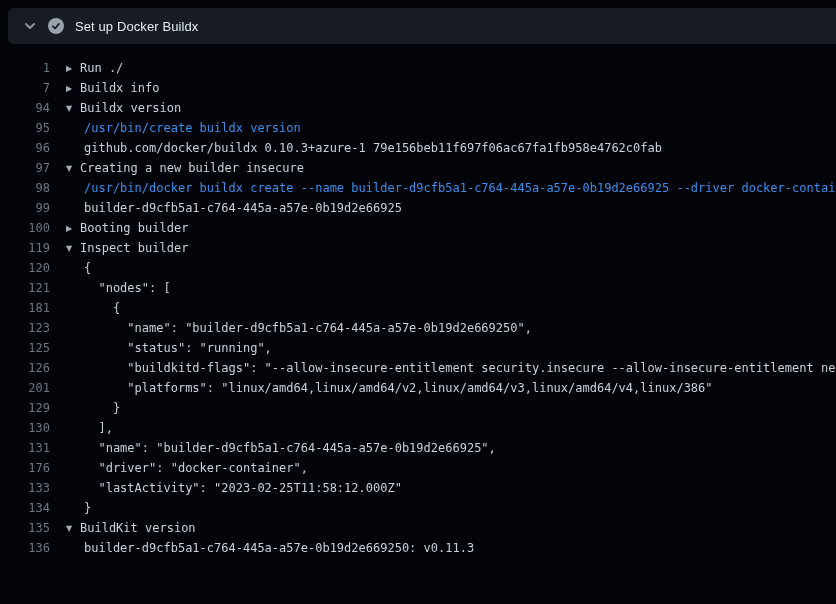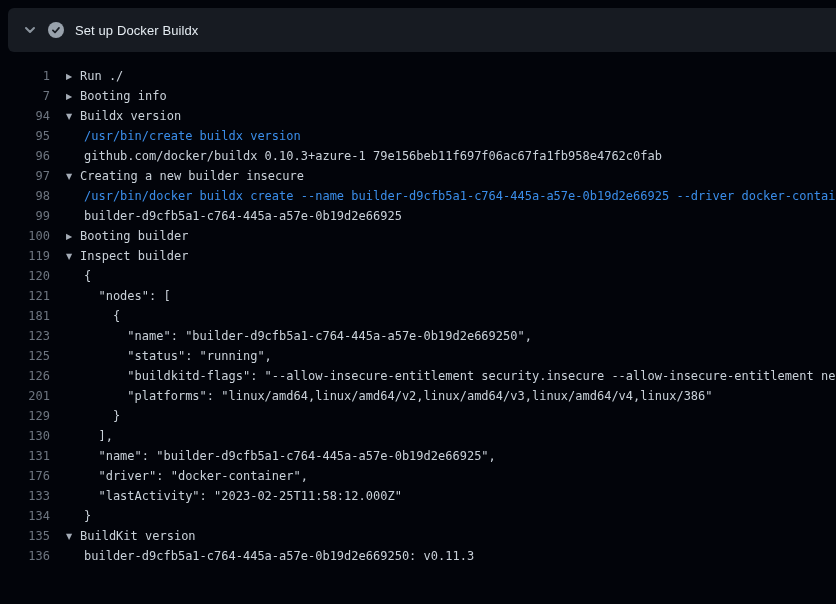--- a/index.html
+++ b/index.html
@@ -7,21 +7,21 @@
     width: 836px; height: 604px;
     background: var(--page-bg, #02040a);
     overflow: hidden;
     font-family: "Liberation Sans", sans-serif;
   }
   .app { width: 836px; height: 604px; position: relative; }
 
   
   .step-header {
     margin: 8px 0 0 8px;
-    height: 44px;
+    height: 36px;
     background: var(--header-bg, #171b22);
     border-radius: 6px 0 0 6px;
     display: flex;
     align-items: center;
     padding-left: 8px;
     cursor: pointer;
   }
   .hdr-icon { width: 16px; height: 16px; display: inline-flex; align-items: center; justify-content: center; }
   .chev { margin: 0 10px 0 6px; }
   .step-title {
@@ -87,21 +87,21 @@
     <span class="step-title">Set up Docker Buildx</span>
   </div>
 
   <div class="log" id="log">
       <div class="row group">
       <span class="num">1</span>
       <span class="content"><span class="caret">▶</span><span class="text">Run ./</span></span>
     </div>
       <div class="row group">
       <span class="num">7</span>
-      <span class="content"><span class="caret">▶</span><span class="text">Booting info</span></span>
+      <span class="content"><span class="caret">▶</span><span class="text">Buildx info</span></span>
     </div>
       <div class="row group">
       <span class="num">94</span>
       <span class="content"><span class="caret">▼</span><span class="text">Buildx version</span></span>
     </div>
       <div class="row command child">
       <span class="num">95</span>
       <span class="content"><span class="text">/usr/bin/create buildx version</span></span>
     </div>
       <div class="row output child">

